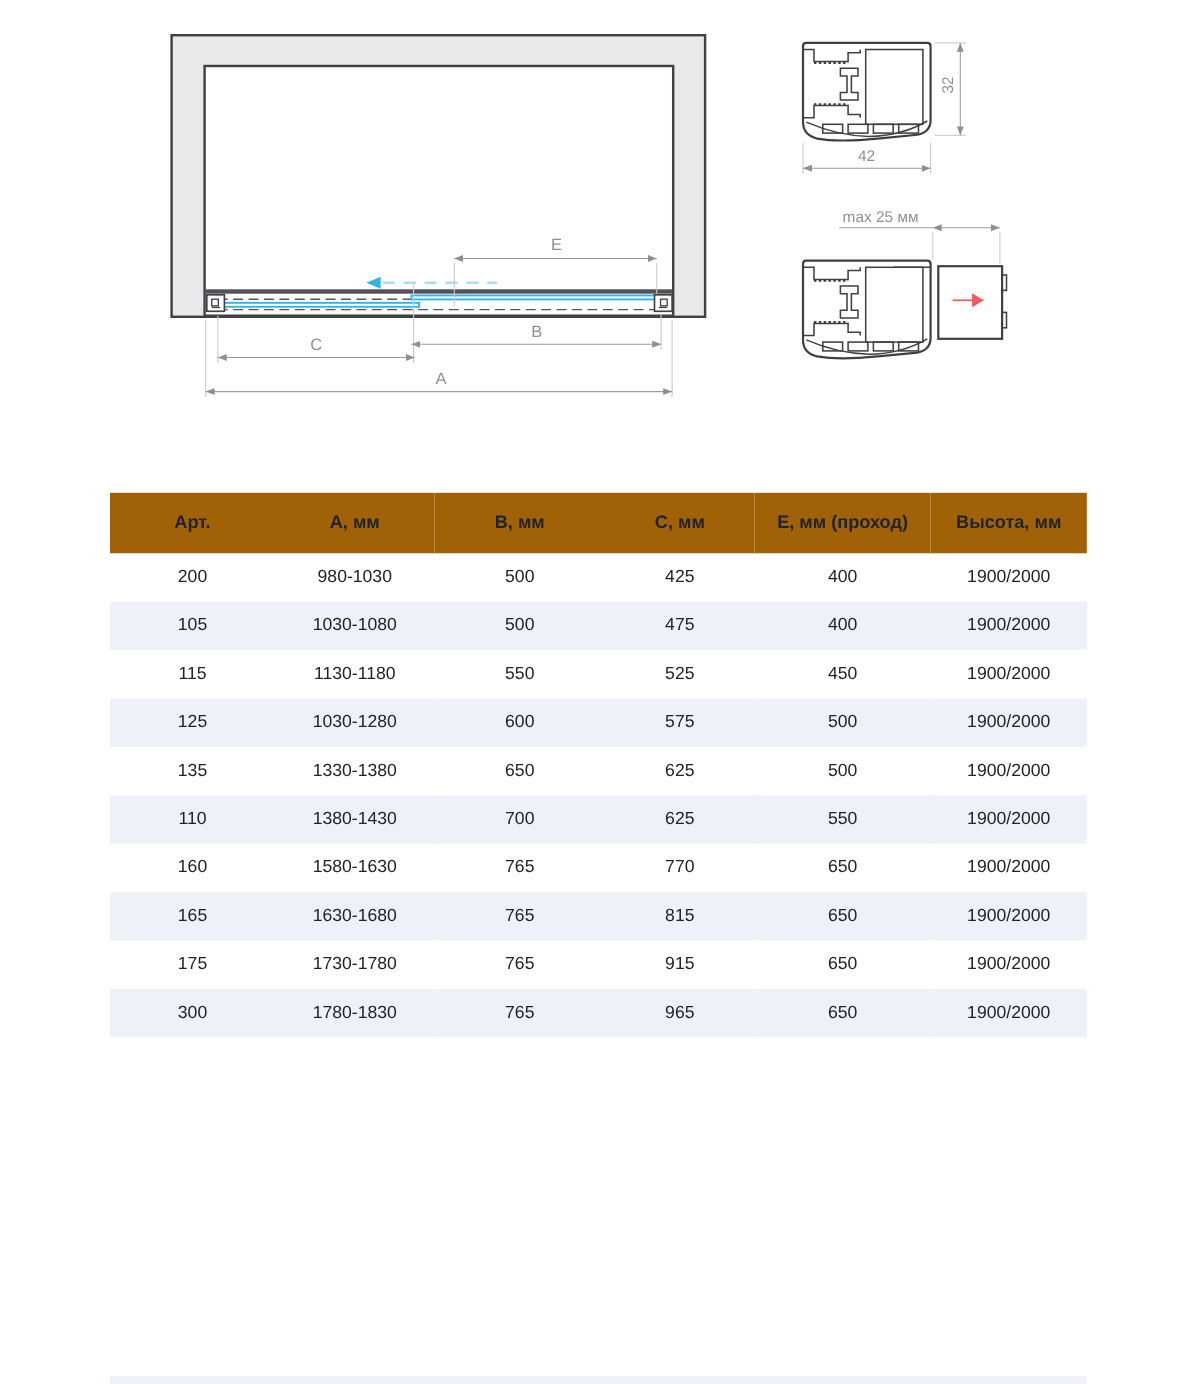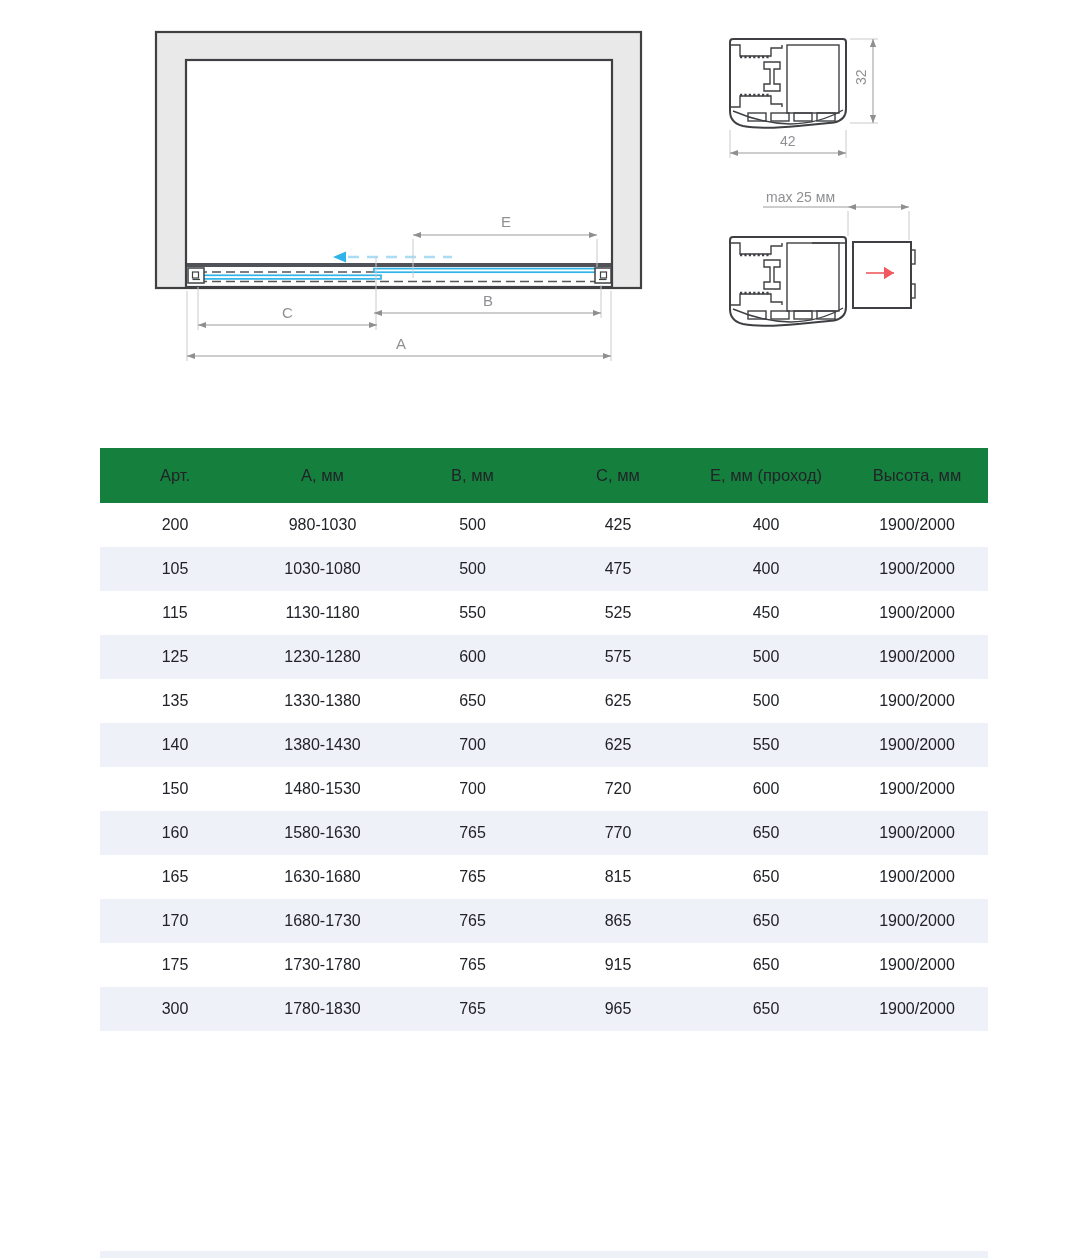--- a/index.html
+++ b/index.html
@@ -14,21 +14,21 @@
   .d{stroke:#3f4043;stroke-width:1.4;fill:none;}
   .teeth{stroke:#3f4043;stroke-width:2.4;stroke-dasharray:2.2 2.2;fill:none;}
   .dim{stroke:#9b9b9b;stroke-width:1;fill:none;}
   .ext{stroke:#c9cacd;stroke-width:1;fill:none;}
   .dimlbl{fill:#8f9093;font-size:15px;font-family:"Liberation Sans",sans-serif;}
   .dimlbl-s{fill:#8f9093;font-size:14px;font-family:"Liberation Sans",sans-serif;}
   
   .spec-table-wrap{position:absolute;top:448px;left:100px;width:888px;}
   table.spec{border-collapse:collapse;table-layout:fixed;width:888px;}
   table.spec th{
-    height:55px;font-weight:400;font-size:16.5px;background:#15803d;
+    height:55px;font-weight:700;font-size:16.5px;background:#a16207;
     text-align:center;vertical-align:middle;padding:0;
   }
   table.spec td{
     height:44px;font-weight:400;font-size:16px;text-align:center;
     vertical-align:middle;padding:0;
   }
   table.spec tbody tr:nth-child(even){background:#eff1f8;}
   .bottom-sliver{position:absolute;top:1251px;left:100px;width:888px;height:7px;background:#eff1f8;}
 </style>
 </head>
@@ -181,71 +181,55 @@
         <tr>
           <td>115</td>
           <td>1130-1180</td>
           <td>550</td>
           <td>525</td>
           <td>450</td>
           <td>1900/2000</td>
         </tr>
         <tr>
           <td>125</td>
-          <td>1230-1280</td>
+          <td>1030-1280</td>
           <td>600</td>
           <td>575</td>
           <td>500</td>
           <td>1900/2000</td>
         </tr>
         <tr>
           <td>135</td>
           <td>1330-1380</td>
           <td>650</td>
           <td>625</td>
           <td>500</td>
           <td>1900/2000</td>
         </tr>
         <tr>
-          <td>140</td>
+          <td>110</td>
           <td>1380-1430</td>
           <td>700</td>
           <td>625</td>
           <td>550</td>
           <td>1900/2000</td>
         </tr>
         <tr>
-          <td>150</td>
-          <td>1480-1530</td>
-          <td>700</td>
-          <td>720</td>
-          <td>600</td>
-          <td>1900/2000</td>
-        </tr>
-        <tr>
           <td>160</td>
           <td>1580-1630</td>
           <td>765</td>
           <td>770</td>
           <td>650</td>
           <td>1900/2000</td>
         </tr>
         <tr>
           <td>165</td>
           <td>1630-1680</td>
           <td>765</td>
           <td>815</td>
-          <td>650</td>
-          <td>1900/2000</td>
-        </tr>
-        <tr>
-          <td>170</td>
-          <td>1680-1730</td>
-          <td>765</td>
-          <td>865</td>
           <td>650</td>
           <td>1900/2000</td>
         </tr>
         <tr>
           <td>175</td>
           <td>1730-1780</td>
           <td>765</td>
           <td>915</td>
           <td>650</td>
           <td>1900/2000</td>

